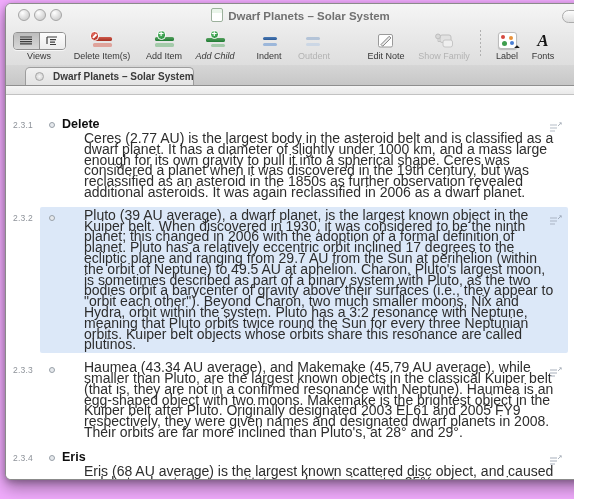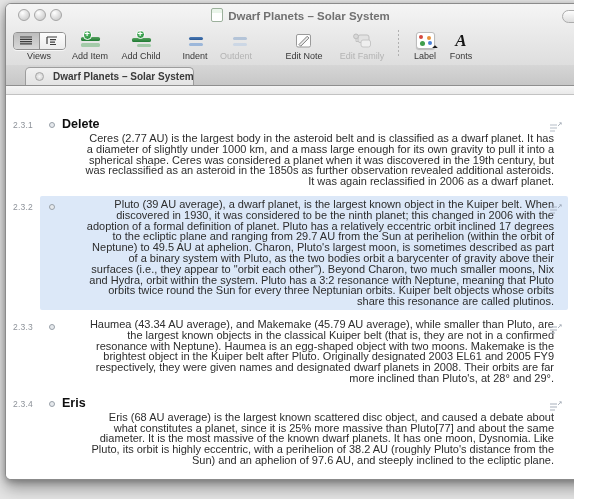--- a/index.html
+++ b/index.html
@@ -1,16 +1,16 @@
 <!DOCTYPE html>
 <html><head>
 <meta charset="utf-8">
 <style>
   html,body{margin:0;padding:0;background:#fff;}
-  .stage{position:relative;width:574px;height:499px;overflow:hidden;background:#e5e5e5;
+  .stage{position:relative;width:574px;height:499px;overflow:hidden;background:#f0abfc;
          font-family:"Liberation Sans","DejaVu Sans",sans-serif;}
   .window{position:absolute;left:5px;top:3px;width:589px;height:475px;border-radius:6px;
           border:1px solid #8b8b8b;background:#fff;overflow:hidden;
           box-shadow:0 8px 16px rgba(0,0,0,.35),0 2px 6px rgba(0,0,0,.25);}
   
   .chrome{position:absolute;top:0;left:0;right:0;height:61px;
           background:linear-gradient(#f5f5f5,#dedede);border-bottom:1px solid #a0a0a0;}
   .titlebar{position:relative;height:22px;}
   .lights{position:absolute;left:12px;top:5px;display:flex;gap:4px;}
   .light{width:12px;height:12px;border-radius:50%;box-sizing:border-box;
@@ -23,21 +23,21 @@
   .pill{position:absolute;right:10px;top:6px;width:21px;height:11px;border-radius:7px;
         border:1px solid #ababab;background:linear-gradient(#fdfdfd,#dedede);}
   
   .toolbar{position:absolute;top:22px;left:0;right:0;height:38px;display:flex;
            align-items:flex-end;padding:0 6px 3px 8px;box-sizing:border-box;}
   .titem{display:flex;flex-direction:column;align-items:center;justify-content:flex-end;height:33px;flex:none;}
   .ticon{height:19px;display:flex;align-items:center;justify-content:center;}
   .tlabel{font-size:9px;color:#373737;margin-top:1px;white-space:nowrap;}
   .disabled .tlabel{color:#b3b3b3;}
   .w-views{width:50px;}.w-del{width:72px;margin-left:2px;}.w-addi{width:48px;margin-left:2px;}
-  .w-addc{width:50px;margin-left:2px;}.w-ind{width:34px;margin-left:12px;}.w-out{width:40px;margin-left:0;align-items:flex-end;}
+  .w-addc{width:50px;margin-left:2px;font-style:italic;}.w-ind{width:34px;margin-left:12px;}.w-out{width:40px;margin-left:8px;}
   .w-note{width:52px;margin-left:26px;}.w-fam{width:60px;margin-left:2px;}
   .w-label{width:36px;margin-left:8px;}.w-colors{width:42px;margin-left:auto;}.w-fonts{width:32px;margin-left:2px;}
   .tsep{width:1px;height:28px;margin-left:6px;align-self:center;
         background:repeating-linear-gradient(#b0b0b0 0 2px,transparent 2px 4px);}
   .seg{display:flex;border:1px solid #8f8f8f;border-radius:4px;overflow:hidden;height:16px;
        box-shadow:0 1px 0 rgba(255,255,255,.7);}
   .seg-btn{width:25px;display:flex;align-items:center;justify-content:center;
            background:linear-gradient(#fdfdfd,#ececec);}
   .seg-btn.sel{background:linear-gradient(#bdbdbd,#d8d8d8);border-right:1px solid #8f8f8f;}
   .bars{position:relative;width:21px;height:15px;}
@@ -93,21 +93,21 @@
   .grip{position:absolute;bottom:0;right:0;width:15px;height:15px;border-top:1px solid #cfcfcf;
         background:repeating-linear-gradient(135deg,#fafafa 0 2px,#c6c6c6 2px 3px);}
   .outline{position:absolute;top:9px;left:0;right:16px;bottom:0;overflow:hidden;padding-top:19px;}
   .section{position:relative;margin:0 11px 6px 34px;padding:2px 0 3px;}
   .section.selected{background:#dce8f8;border-radius:2px;}
   .sec-num{position:absolute;left:-27px;top:6px;font-size:8.5px;color:#8d9299;letter-spacing:.2px;}
   .sec-bullet{position:absolute;left:9px;top:8px;width:6px;height:6px;border-radius:50%;box-sizing:border-box;
               border:1px solid #99a1a9;background:#e6e9ed;}
   .sec-title{margin-left:22px;font-size:12.5px;font-weight:700;color:#0e0e0e;line-height:16px;}
   .note-ic{position:absolute;right:6px;top:5px;}
-  .sec-body{margin:1px 14px 0 44px;font-size:11px;line-height:10.8px;color:#2d2d2d;text-align:right;}
+  .sec-body{margin:1px 14px 0 44px;font-size:14px;line-height:10.8px;color:#2d2d2d;}
 </style>
 </head>
 <body>
 
 <div class="stage">
   <div class="window">
 
     <div class="chrome">
       <div class="titlebar">
         <div class="lights">
@@ -142,20 +142,30 @@
                       <line x1="4" y1="6.2" x2="9" y2="6.2"></line>
                       <line x1="4" y1="8.5" x2="10" y2="8.5"></line>
                     </g>
                   </svg>
               </span>
             </span>
           </span>
           <span class="tlabel">Views</span>
         </div>
 
+        <div class="titem w-del">
+          <span class="ticon">
+            <span class="bars">
+                <span class="badge red"></span>
+                <span class="bar del-b1"></span>
+                <span class="bar del-b2"></span>
+              </span>
+          </span>
+          <span class="tlabel">Delete Item(s)</span>
+        </div>
 
         <div class="titem w-addi">
           <span class="ticon">
             <span class="bars">
                 <span class="badge green gi"></span>
                 <span class="bar addi-b1"></span>
                 <span class="bar addi-b2"></span>
               </span>
           </span>
           <span class="tlabel">Add Item</span>
@@ -204,21 +214,21 @@
 
         <div class="titem w-fam disabled">
           <span class="ticon">
             <svg width="21" height="16" viewBox="0 0 21 16">
                 <rect x="6" y="2" width="11" height="7.5" rx="2" fill="#e2e2e2" stroke="#bfbfbf"></rect>
                 <rect x="9" y="7" width="9.5" height="7" rx="2" fill="#efefef" stroke="#c6c6c6"></rect>
                 <circle cx="4" cy="3.4" r="2.4" fill="#d8d8d8" stroke="#bdbdbd"></circle>
                 <path d="M4 6 L4 8.5 L6.5 8.5" fill="none" stroke="#c2c2c2" stroke-width="1"></path>
               </svg>
           </span>
-          <span class="tlabel">Edit Family</span>
+          <span class="tlabel">Show Family</span>
         </div>
 
         <span class="tsep"></span>
 
         <div class="titem w-label">
           <span class="ticon">
             <span class="label-ic">
                 <span class="dot r"></span>
                 <span class="dot o"></span>
                 <span class="dot g"></span>

